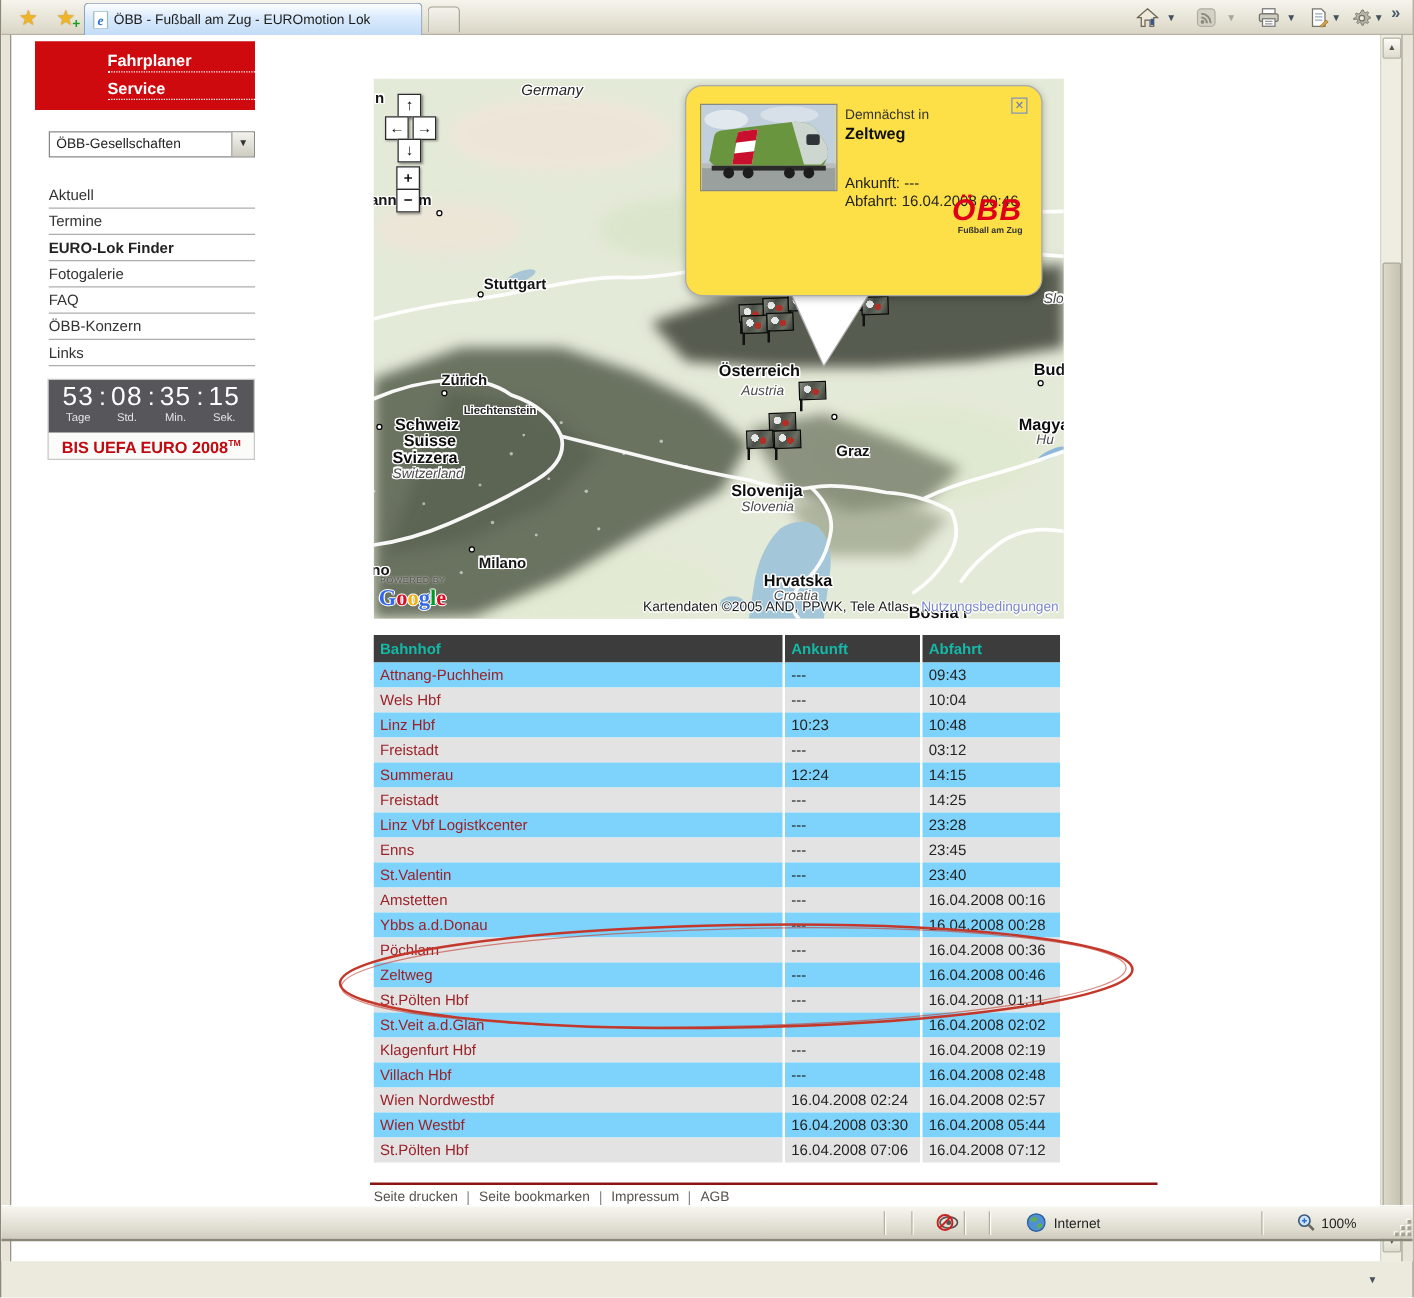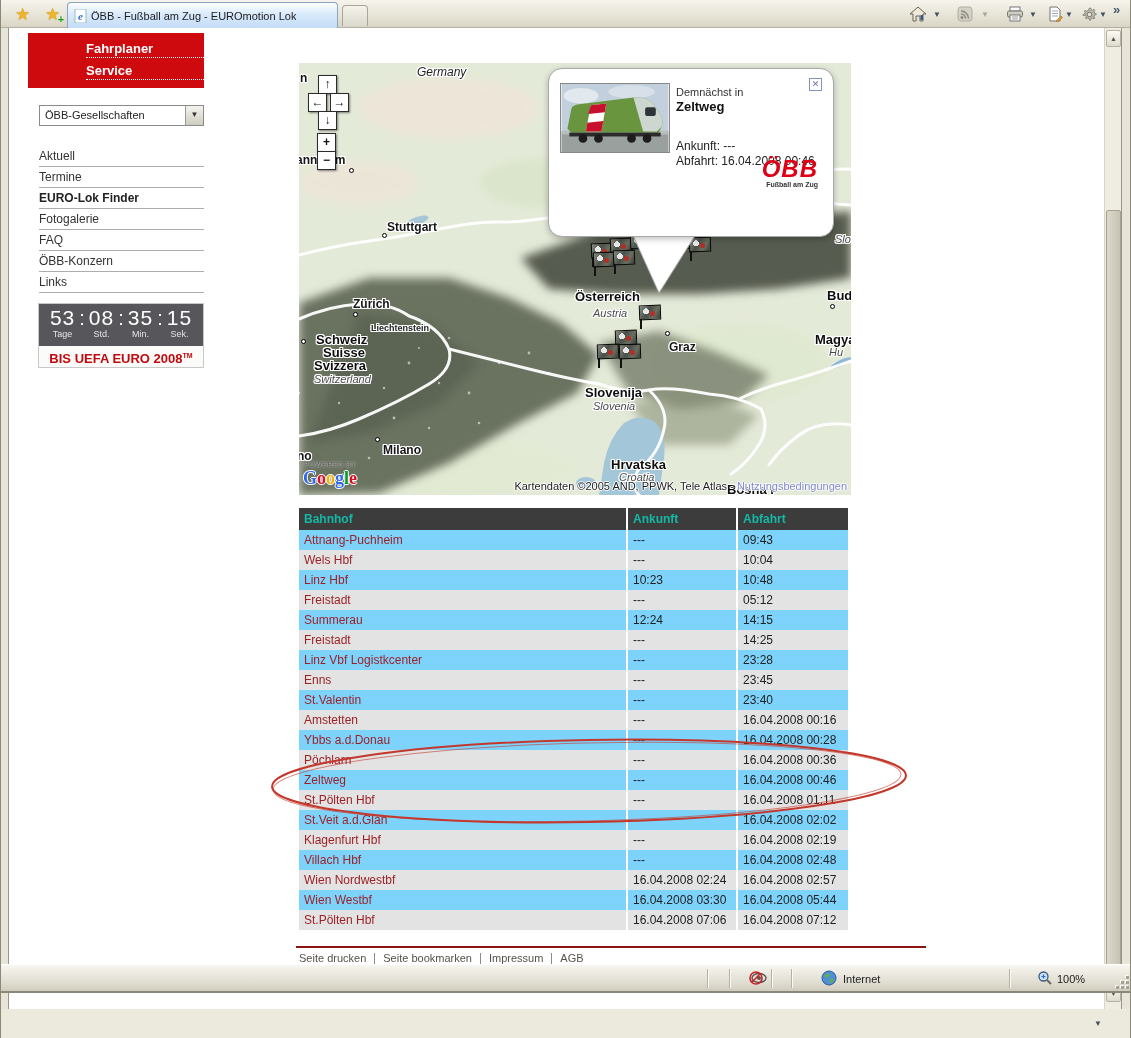--- a/index.html
+++ b/index.html
@@ -68,21 +68,21 @@
         radial-gradient(circle at 30% 40%, #e8e8e8 0 18%, transparent 19%),
         radial-gradient(circle at 62% 58%, #b03028 0 18%, transparent 19%),
         linear-gradient(120deg,#8a8f85 0%,#4a4f48 40%,#6a6f62 70%,#3a3f38 100%); }
   .marker::after { content:''; position:absolute; left:3px; top:14px; width:2px; height:10px; background:#111; }
   .gpow { position:absolute; left:5px; top:398px; font-size:7px; letter-spacing:.5px; color:#555; text-shadow:0 0 2px #fff; }
   .gword { position:absolute; left:4px; top:405px; font-family:"Liberation Serif",serif; font-weight:bold; font-size:18px; text-shadow:0 1px 0 #fff,0 -1px 0 #fff,1px 0 0 #fff,-1px 0 0 #fff; }
   .attrib { position:absolute; right:4px; bottom:3px; font-size:11px; color:#1d1d1d;
             text-shadow:-1px 0 0 #fff,1px 0 0 #fff,0 -1px 0 #fff,0 1px 0 #fff; }
   .attrib a { color:#7b88cc; text-decoration:none; cursor:pointer; }
 
-  .popup { position:absolute; left:249px; top:5px; width:286px; height:169px; background:#ffffff; border:1px solid #a9a9a9; border-radius:14px; box-shadow:0 2px 6px rgba(0,0,0,.25); }
+  .popup { position:absolute; left:249px; top:5px; width:286px; height:169px; background:#fde047; border:1px solid #a9a9a9; border-radius:14px; box-shadow:0 2px 6px rgba(0,0,0,.25); }
   .ptail { position:absolute; left:320px; top:160px; }
   .p-img { position:absolute; left:11px; top:14px; width:110px; height:70px; border:1px solid #888; }
   .p-intro { position:absolute; left:127px; top:17px; font-size:11px; color:#333; }
   .p-station { position:absolute; left:127px; top:30px; font-size:13px; font-weight:bold; color:#111; }
   .p-arr { position:absolute; left:127px; top:70px; font-size:12px; color:#222; }
   .p-dep { position:absolute; left:127px; top:85px; font-size:12px; color:#222; }
   .p-close { position:absolute; right:11px; top:9px; width:13px; height:13px; border:1px solid #8192c0; color:#6a7ab0; font-size:9px; line-height:11px; text-align:center; cursor:pointer; }
   .p-logo { position:absolute; right:15px; top:88px; text-align:right; }
   .p-logo .obb { font-size:24px; font-weight:bold; font-style:italic; color:#df0018; letter-spacing:1px; line-height:24px; }
   .p-logo .sub { font-size:7px; font-weight:bold; color:#333; }
@@ -286,21 +286,21 @@
           <span class="mlab city" style="left: -3px; top: 90px;">annheim</span>
           <span class="mlab city" style="left: 88px; top: 157px;">Stuttgart</span>
           <span class="mlab city" style="left: 54px; top: 234px;">Zürich</span>
           <span class="mlab city-sm" style="left: 72px; top: 260px;">Liechtenstein</span>
           <span class="mlab country" style="left: 17px; top: 269px;">Schweiz</span>
           <span class="mlab country" style="left: 24px; top: 282px;">Suisse</span>
           <span class="mlab country" style="left: 15px; top: 295px;">Svizzera</span>
           <span class="mlab cty-en" style="left: 15px; top: 310px;">Switzerland</span>
           <span class="mlab country" style="left: 276px; top: 226px;">Österreich</span>
           <span class="mlab cty-en" style="left: 294px; top: 244px;">Austria</span>
-          <span class="mlab city" style="left: 370px; top: 277px;">Graz</span>
+          <span class="mlab city" style="left: 370px; top: 291px;">Graz</span>
           <span class="mlab city" style="left: 84px; top: 380px;">Milano</span>
           <span class="mlab country" style="left: 286px; top: 322px;">Slovenija</span>
           <span class="mlab cty-en" style="left: 294px; top: 337px;">Slovenia</span>
           <span class="mlab country" style="left: 312px; top: 394px;">Hrvatska</span>
           <span class="mlab cty-en" style="left: 320px; top: 408px;">Croatia</span>
           <span class="mlab country" style="left: 428px; top: 419px;">Bosna i</span>
           <span class="mlab country" style="left: 528px; top: 225px;">Bud</span>
           <span class="mlab country" style="left: 516px; top: 269px;">Magya</span>
           <span class="mlab cty-en" style="left: 530px; top: 283px;">Hu</span>
           <span class="mlab cty-en" style="left: 536px; top: 170px;">Slova</span>
@@ -419,21 +419,21 @@
             <div class="tcell c2">10:04</div>
           </div>
           <div class="trow odd">
             <div class="tcell c0">Linz Hbf</div>
             <div class="tcell c1">10:23</div>
             <div class="tcell c2">10:48</div>
           </div>
           <div class="trow even">
             <div class="tcell c0">Freistadt</div>
             <div class="tcell c1">---</div>
-            <div class="tcell c2">05:12</div>
+            <div class="tcell c2">03:12</div>
           </div>
           <div class="trow odd">
             <div class="tcell c0">Summerau</div>
             <div class="tcell c1">12:24</div>
             <div class="tcell c2">14:15</div>
           </div>
           <div class="trow even">
             <div class="tcell c0">Freistadt</div>
             <div class="tcell c1">---</div>
             <div class="tcell c2">14:25</div>

